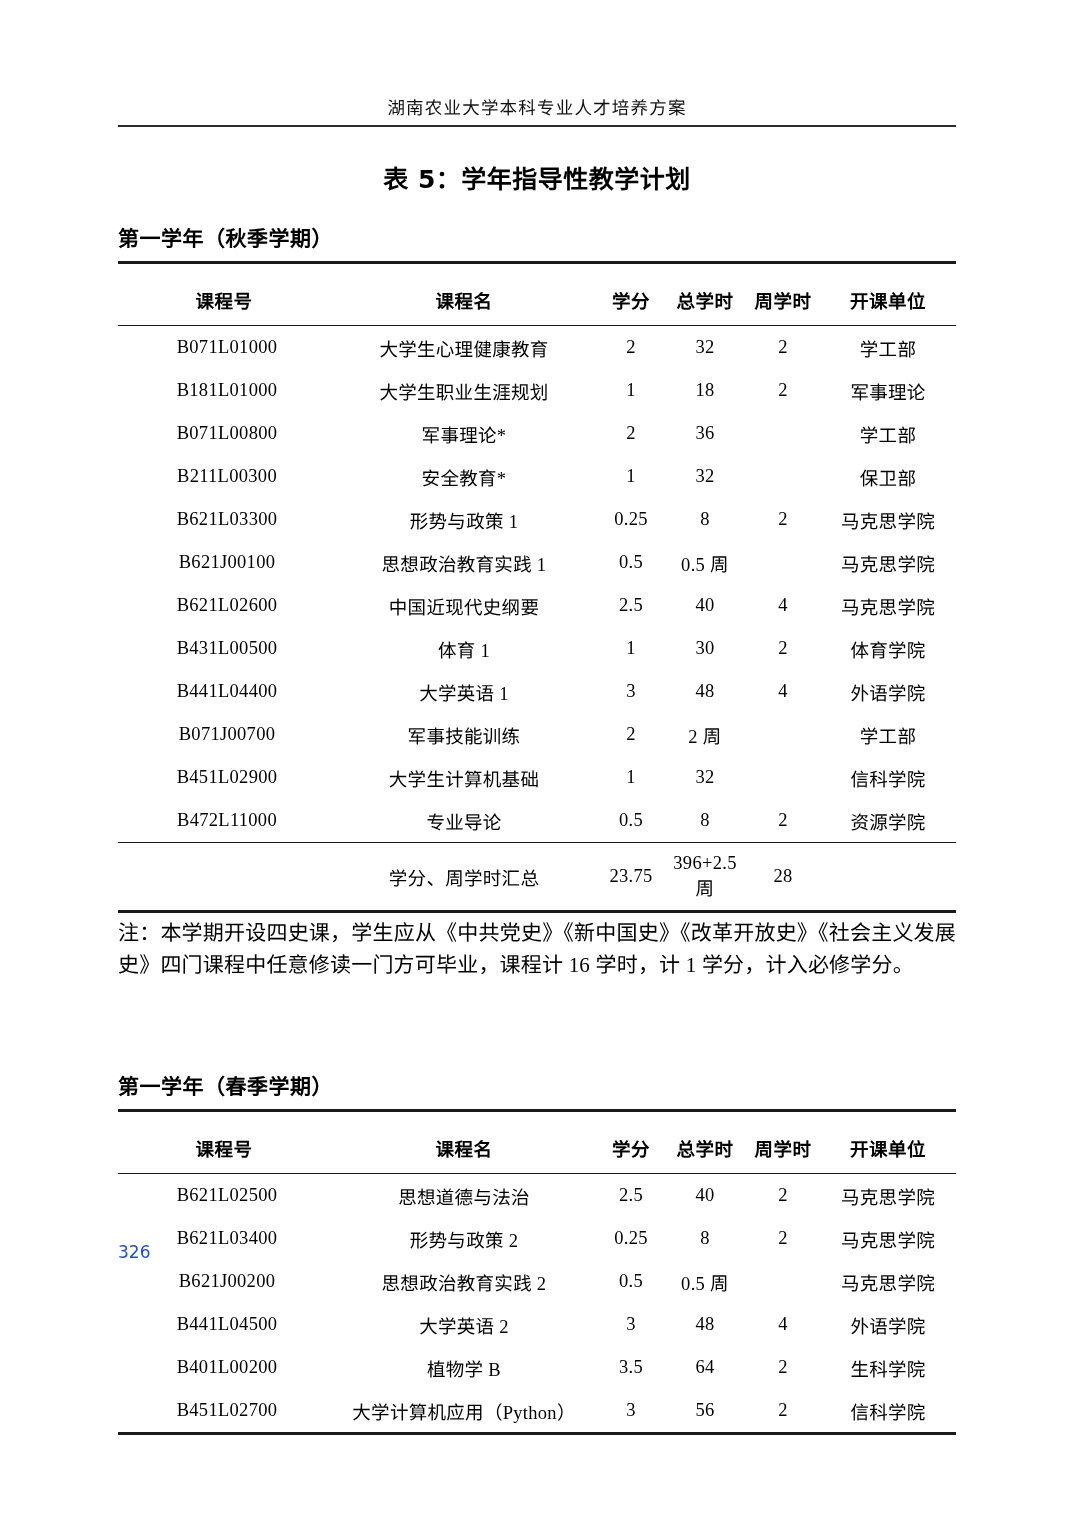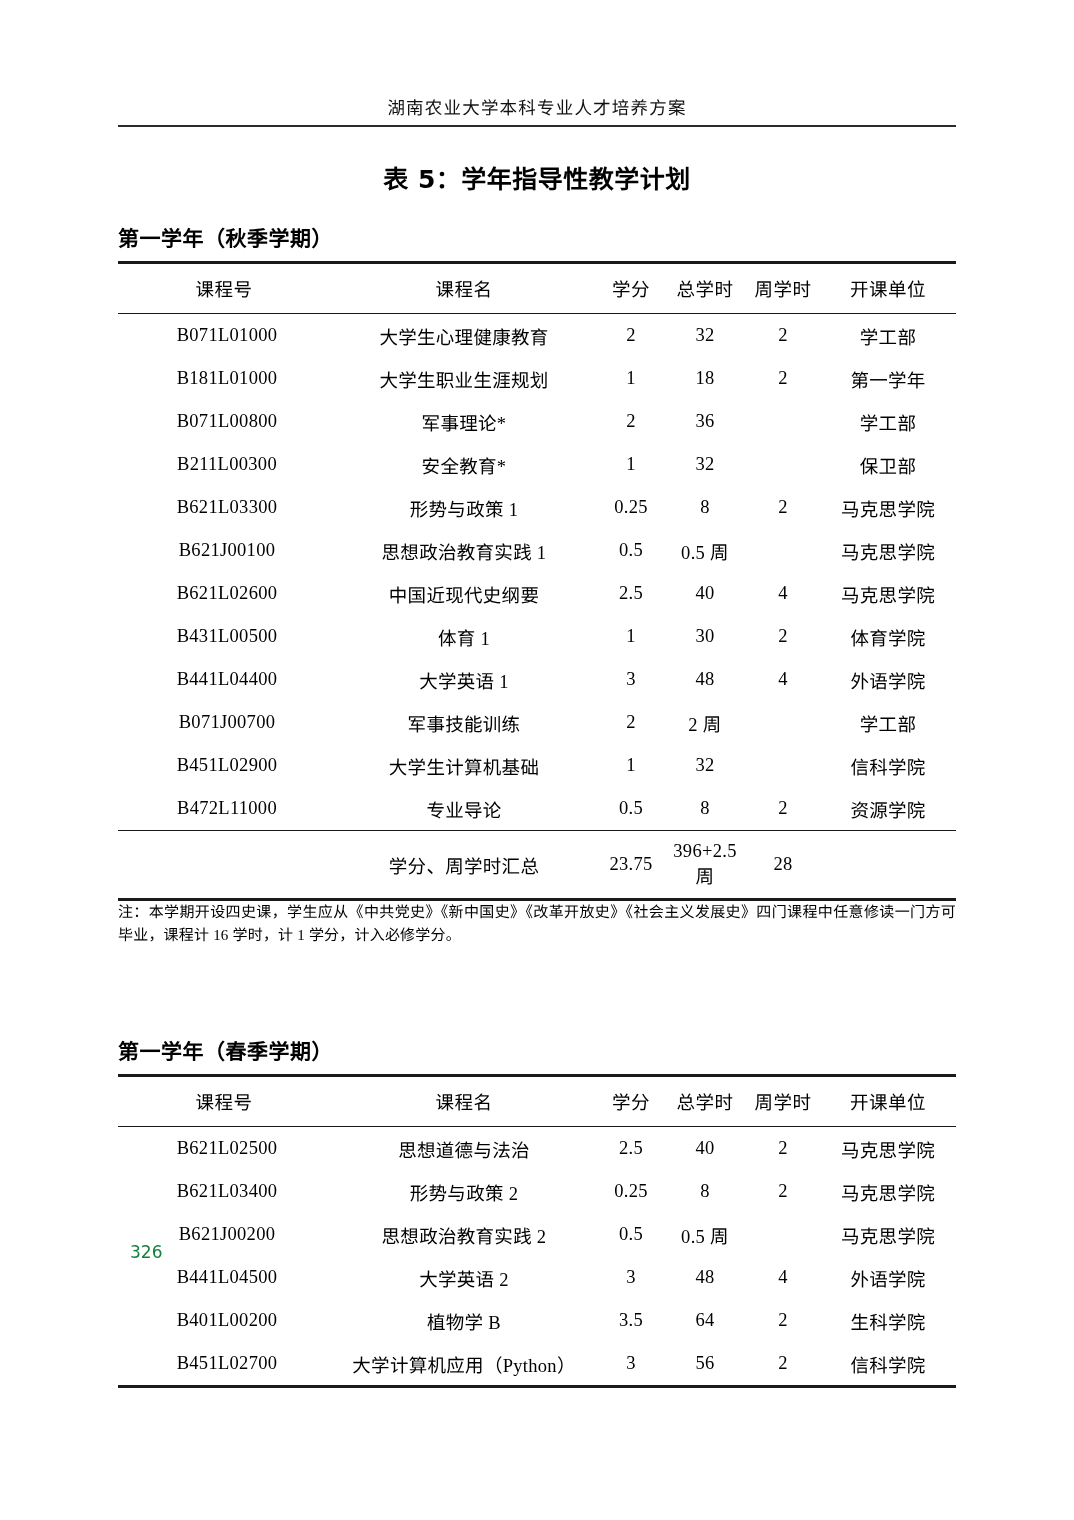--- a/index.html
+++ b/index.html
@@ -72,22 +72,22 @@
     table-layout: fixed;
   }
   table.plan col.c-code  { width: 212px; }
   table.plan col.c-name  { width: 268px; }
   table.plan col.c-cred  { width: 66px; }
   table.plan col.c-tot   { width: 82px; }
   table.plan col.c-week  { width: 74px; }
   table.plan col.c-dept  { width: 136px; }
 
   table.plan thead th {
-    font-weight: normal;
-    padding: 11px 0 12px 0;
+    font-weight: bold;
+    padding: 23px 0 12px 0;
     text-align: center;
     letter-spacing: 0.5px;
   }
   table.plan thead tr {
     border-top: 3px solid #1a1a1a;
     border-bottom: 1.3px solid #1a1a1a;
   }
   table.plan tbody td {
     padding: 8.5px 0 8.5px 0;
     text-align: center;
@@ -104,37 +104,38 @@
   table.plan tbody tr.summary td {
     padding: 10px 0 10px 0;
   }
   table.plan {
     border-bottom: 3px solid #1a1a1a;
   }
   .sum-label { text-align: center; }
 
   
   .table-note {
-    font-size: 15px;
+    margin-top: 5px;
+    font-size: 21px;
     line-height: 1.5;
     text-align: justify;
     letter-spacing: 0.2px;
   }
 
   
   .block-gap { height: 62px; }
 
   
   .page-number {
     position: absolute;
-    left: 130px;
+    left: 118px;
     bottom: 86px;
     font-size: 17px;
     font-family: "DejaVu Sans", "Liberation Sans", sans-serif;
-    color: #15803d;
+    color: #1d4ed8;
   }
 </style>
 </head>
 <body>
 
 <div class="page">
 
   <div class="running-header">湖南农业大学本科专业人才培养方案</div>
   <hr class="header-rule">
 
@@ -169,21 +170,21 @@
           <td>32</td>
           <td>2</td>
           <td>学工部</td>
         </tr>
         <tr>
           <td class="code">B181L01000</td>
           <td>大学生职业生涯规划</td>
           <td>1</td>
           <td>18</td>
           <td>2</td>
-          <td>第一学年</td>
+          <td>军事理论</td>
         </tr>
         <tr>
           <td class="code">B071L00800</td>
           <td>军事理论*</td>
           <td>2</td>
           <td>36</td>
           <td></td>
           <td>学工部</td>
         </tr>
         <tr>

